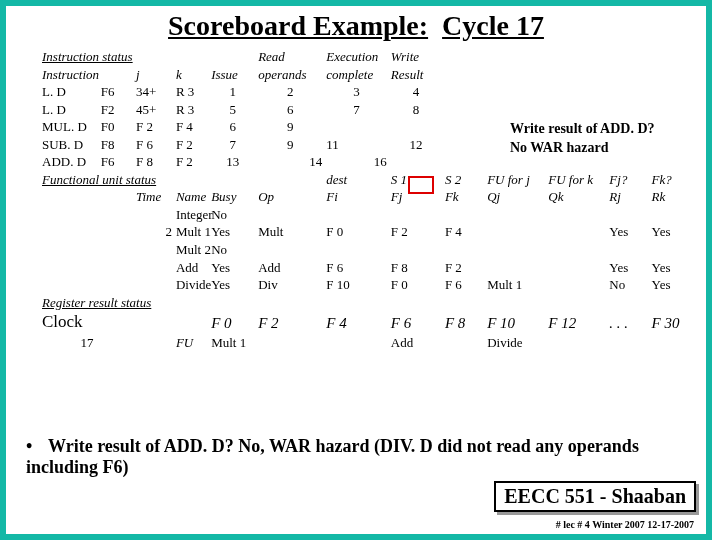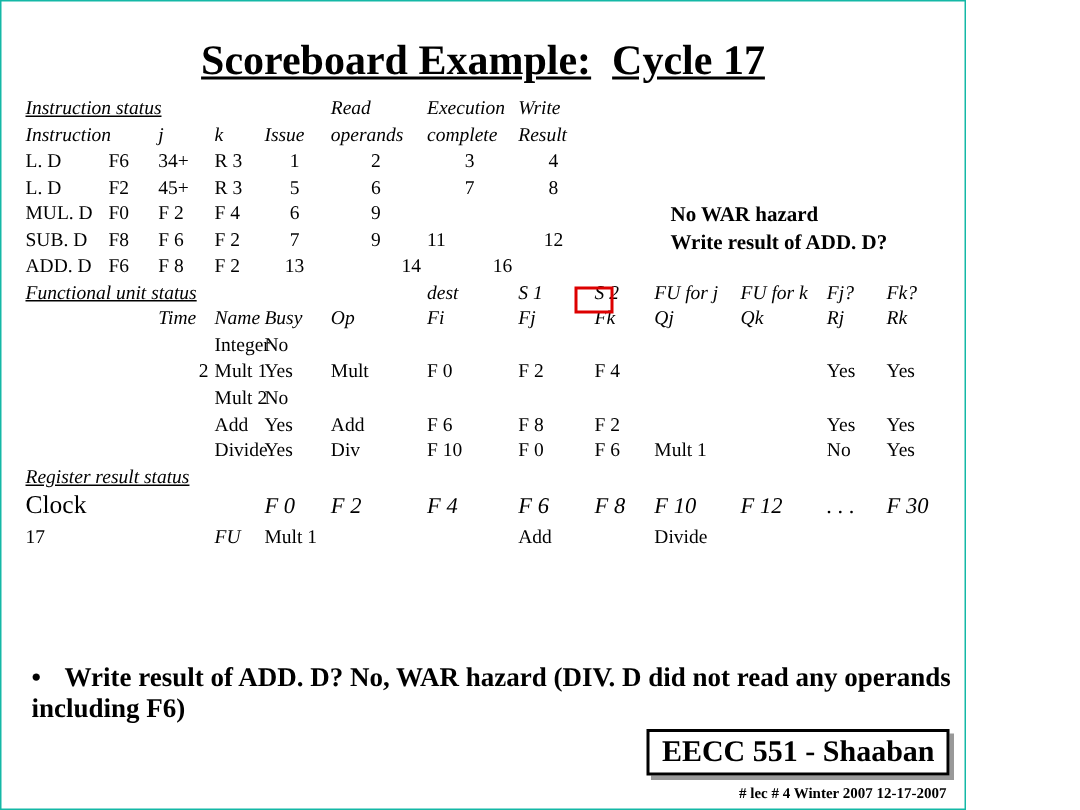--- a/index.html
+++ b/index.html
@@ -1,20 +1,20 @@
 <!DOCTYPE html>
 <html><head>
 <meta charset="utf-8">
 <style>
   * { margin: 0; padding: 0; box-sizing: border-box; }
   body { font-family: "Times New Roman", serif; background: #fff; }
-  .page { width: 644px; height: 540px; border: 1px solid #14b8a6; position: relative; padding: 20px 14px; }
+  .page { width: 712px; height: 540px; border: 6px solid #14b8a6; position: relative; padding: 0 14px; }
   .title { text-align: center; font-size: 28px; font-weight: bold; margin-top: 4px; margin-bottom: 6px; }
   .title u { text-decoration: underline; }
-  .content { position: relative; font-size: 13px; line-height: 1.35; }
+  .content { position: relative; font-size: 13px; line-height: 1.35; margin-left: 20px; }
   .tbl { border-collapse: collapse; width: 100%; table-layout: fixed; }
   .tbl td { padding: 0 2px; white-space: nowrap; overflow: visible; }
   .hdr { font-style: italic; }
   .und { text-decoration: underline; }
   .note { position: absolute; right: 12px; top: 72px; font-weight: bold; font-size: 14px; width: 170px; }
   .redbox { position: absolute; border: 2px solid #d00; width: 26px; height: 18px; }
   .regrow td { font-style: italic; }
   .bullet-area { position: absolute; left: 20px; bottom: 56px; right: 4px; font-size: 18px; font-weight: bold; }
   .bullet-area .dot { display:inline-block; width:22px; }
   .signature { position: absolute; right: 10px; bottom: 22px; border: 2px solid #000; background:#fff; padding: 2px 8px; font-size: 20px; font-weight: bold; box-shadow: 3px 3px 0 #999; }
@@ -232,39 +232,39 @@
         <td>F 2</td>
         <td>F 4</td>
         <td>F 6</td>
         <td>F 8</td>
         <td>F 10</td>
         <td>F 12</td>
         <td>. . .</td>
         <td>F 30</td>
       </tr>
       <tr>
-        <td colspan="2" style="text-align:left">17</td>
+        <td colspan="2" style="text-align:center">17</td>
         <td></td>
         <td class="hdr">FU</td>
         <td>Mult 1</td>
         <td></td>
             <td></td>
         <td>Add</td>
         <td></td>
         <td>Divide</td>
         <td></td>
             <td></td>
             <td></td>
       </tr>
     </tbody>
       </table>
 
     <div class="note">
+      <div>Write result of ADD. D?</div>
       <div>No WAR hazard</div>
-      <div>Write result of ADD. D?</div>
     </div>
     <div class="redbox" style="left:368px; top:128px"></div>
   </div>
 
   <div class="bullet-area">
     <span class="dot">•</span><span>Write result of ADD. D?   No, WAR hazard (DIV. D did not read any operands including F6)</span>
   </div>
 
   <div class="signature">
     <span>EECC 551 - Shaaban</span>

